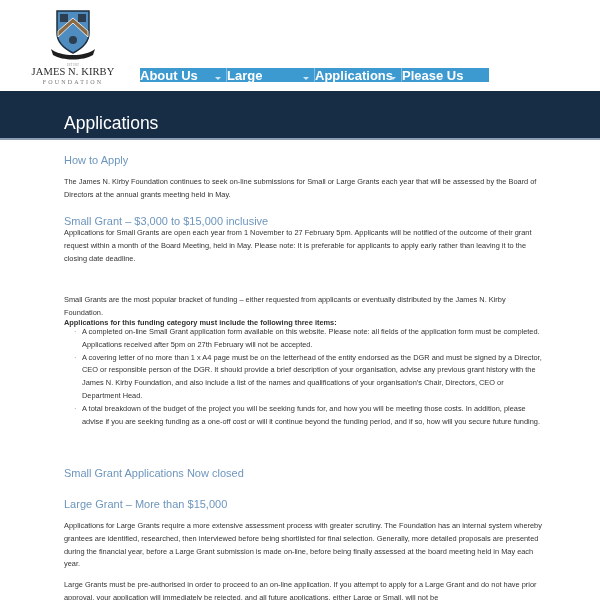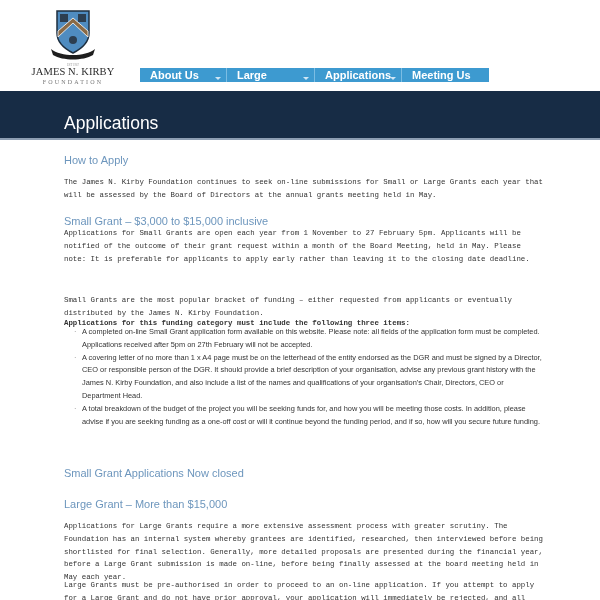--- a/index.html
+++ b/index.html
@@ -7,30 +7,30 @@
     body { font-family: "Liberation Sans", sans-serif; color: #333; position: relative; }
 
     .header { position: absolute; left: 0; top: 0; width: 600px; height: 91px; background: #ffffff; }
     .logo { position: absolute; left: 28px; top: 6px; width: 90px; height: 82px; }
     .crest { position: absolute; left: 19px; top: 3px; width: 52px; height: 52px; }
     .est { position: absolute; left: 0; top: 57px; width: 90px; text-align: center; font-size: 3px; color: #999; font-family: "Liberation Serif", serif; }
     .logo-name { position: absolute; left: 0; top: 60px; width: 90px; text-align: center; font-family: "Liberation Serif", serif; font-size: 10.5px; color: #2b2b2b; letter-spacing: 0.1px; white-space: nowrap; }
     .logo-sub { position: absolute; left: 0; top: 73px; width: 90px; text-align: center; font-family: "Liberation Serif", serif; font-size: 6px; color: #777; letter-spacing: 2.2px; white-space: nowrap; }
 
     .nav { position: absolute; left: 140px; top: 68px; height: 23px; display: flex; }
-    .nav-item { height: 14px; background: #3d9ad0; color: #fff; font-size: 11px; font-weight: bold; display: flex; align-items: center; padding-left: 10px; position: relative; border-right: 1px solid #7cbde3; cursor: pointer; }
+    .nav-item { height: 14px; background: #3d9ad0; color: #fff; font-size: 13px; font-weight: bold; display: flex; align-items: center; position: relative; border-right: 1px solid #7cbde3; cursor: pointer; }
     .nav-item .caret { position: absolute; right: 5px; top: 9px; width: 0; height: 0; border-left: 3px solid transparent; border-right: 3px solid transparent; border-top: 3px solid #cfe6f5; }
     .nav-item:last-child { border-right: none; }
 
     .banner { position: absolute; left: 0; top: 91px; width: 600px; height: 49px; background: #172c45; border-bottom: 2px solid #8d9eb2; }
     .banner h1 { position: absolute; left: 64px; top: 22px; font-size: 17.5px; font-weight: normal; color: #ffffff; }
 
     .content { position: absolute; left: 64px; top: 152px; width: 480px; }
     .h2 { font-size: 11px; color: #6d96bd; font-weight: normal; position: absolute; left: 0; white-space: nowrap; }
-    .p { font-size: 7.4px; line-height: 12.8px; color: #333; position: absolute; left: 0; width: 480px; font-family: Liberation Mono, monospace; }
+    .p { font-size: 7.4px; line-height: 12.8px; color: #333; position: absolute; left: 0; width: 480px; }
     .bold { font-weight: bold; }
     ul.items { position: absolute; left: 0; width: 480px; list-style: none; }
     ul.items li { font-size: 7.4px; line-height: 12.8px; color: #333; position: relative; padding-left: 18px; }
     ul.items li::before { content: "·"; position: absolute; left: 10px; top: 0; color: #999; }
   </style>
 </head>
 <body>
 
 <div class="header">
   <div class="logo">
@@ -54,21 +54,21 @@
     </div>
     <div class="nav-item" style="width:88px">
       <span>Large</span>
       <span class="caret"></span>
     </div>
     <div class="nav-item" style="width:87px">
       <span>Applications</span>
       <span class="caret"></span>
     </div>
     <div class="nav-item" style="width:87px">
-      <span>Meeting Us</span>
+      <span>Please Us</span>
     </div>
   </nav>
 </div>
 
 <div class="banner">
   <h1>Applications</h1>
 </div>
 
 <main class="content">
   <h2 class="h2" style="top:2px">How to Apply</h2>

